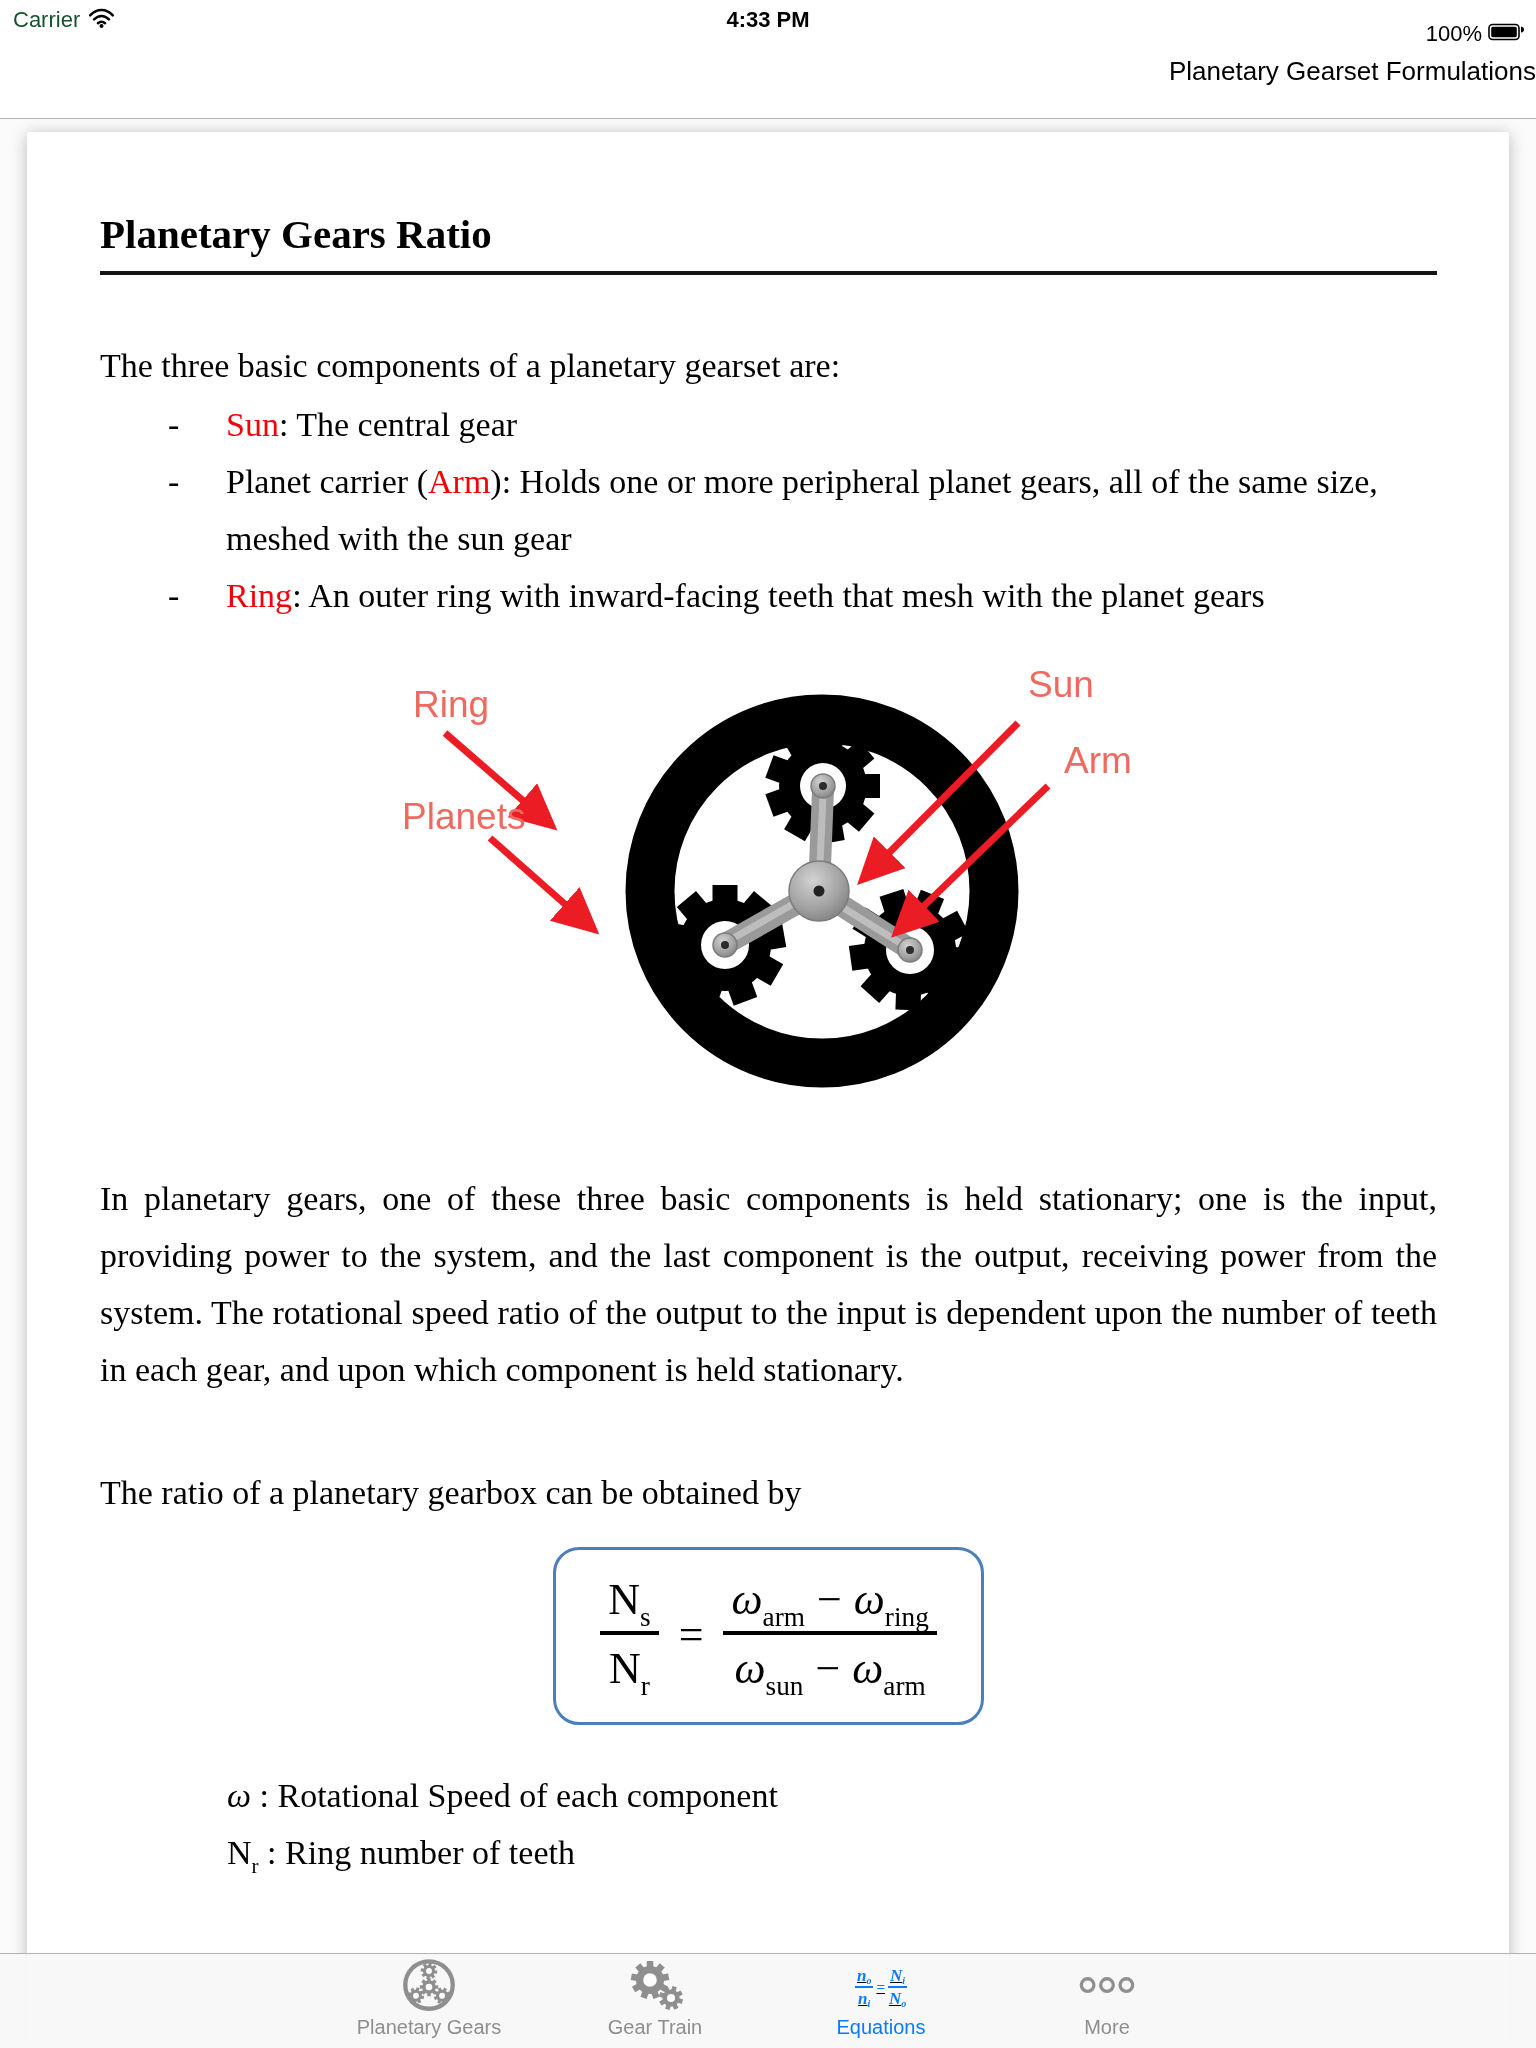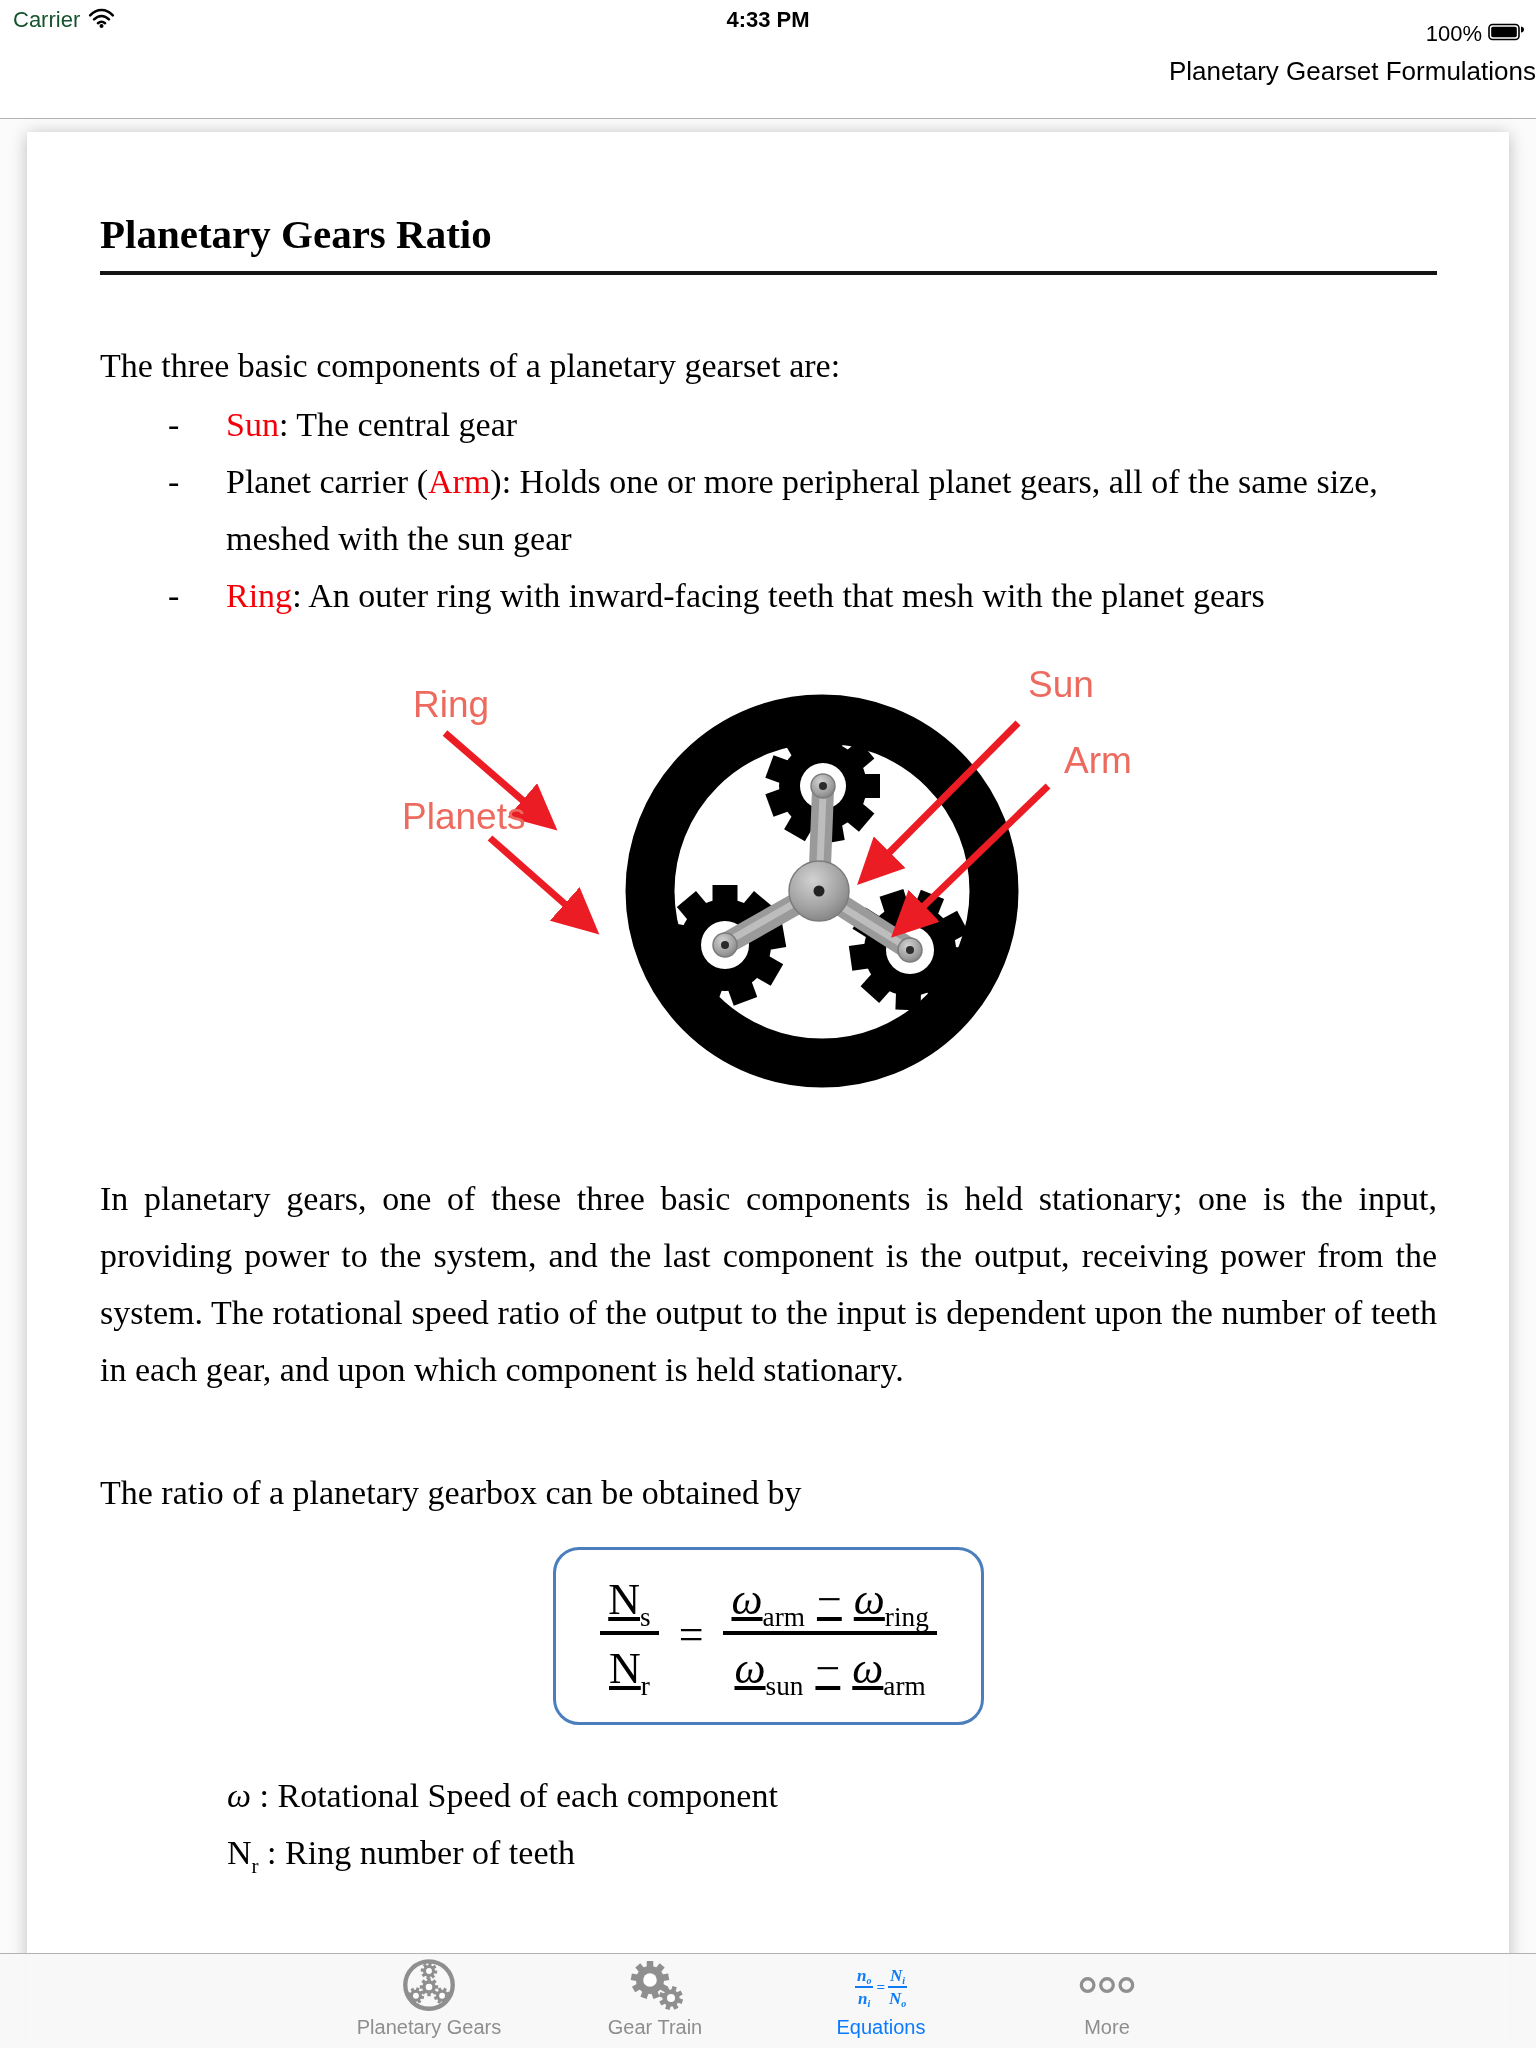--- a/index.html
+++ b/index.html
@@ -45,38 +45,38 @@
   .dlabel-arm{left:964px;top:104px;}
   
   .para{margin-top:32px;text-align:justify;line-height:57px;width:1337px;}
   .ratio-line{margin-top:66px;line-height:57px;}
   .eq-wrap{margin-top:26px;text-align:center;}
   .eq-box{
     display:inline-flex;align-items:center;
     border:3.5px solid #4a7ebc;border-radius:26px;
     padding:24px 44px 28px 44px;font-size:44px;
   }
-  .frac{display:inline-flex;flex-direction:column;align-items:center;text-decoration:underline;}
+  .frac{display:inline-flex;flex-direction:column;align-items:center;}
   .frac .num{padding:0 8px 6px 8px;border-bottom:4px solid #000;}
   .frac .den{padding:8px 8px 0 8px;}
   .eq-sign{margin:0 20px;}
   .omega{font-style:italic;}
   .eq-box sub,.defs sub{font-size:0.62em;vertical-align:-0.45em;line-height:0;}
   .eq-op{padding:0 12px;}
   
   .defs{margin:42px 0 0 127px;line-height:57px;}
   .defs .omega{font-style:italic;}
   
   .tabbar{
     position:absolute;left:0;top:1953px;width:1536px;height:95px;z-index:40;
     background:rgba(248,248,248,0.97);border-top:1px solid #b2b2b2;
     display:flex;justify-content:center;
   }
   .tab{width:226px;display:flex;flex-direction:column;align-items:center;justify-content:flex-start;cursor:pointer;}
-  .tab-icon{height:62px;display:flex;align-items:center;justify-content:flex-end;margin-top:2px;}
+  .tab-icon{height:62px;display:flex;align-items:center;justify-content:flex-end;margin-top:2px;text-decoration:underline;}
   .tab-label{font-size:20px;color:#8e8e8e;margin-top:-2px;}
   .tab--active .tab-label{color:#0a7aff;}
   
   .eqicon{display:flex;align-items:center;color:#0f7cf5;font-family:"Liberation Serif",serif;font-weight:bold;font-style:italic;}
   .eqicon .mfrac{display:inline-flex;flex-direction:column;align-items:center;line-height:1;}
   .eqicon .mfrac .t{font-size:17px;padding:0 2px 2px 2px;border-bottom:2.5px solid #0f7cf5;}
   .eqicon .mfrac .b{font-size:17px;padding-top:2px;}
   .eqicon sub{font-size:10px;vertical-align:-0.3em;line-height:0;}
   .eqicon .meq{font-size:15px;margin:0 3px;}
 </style>

